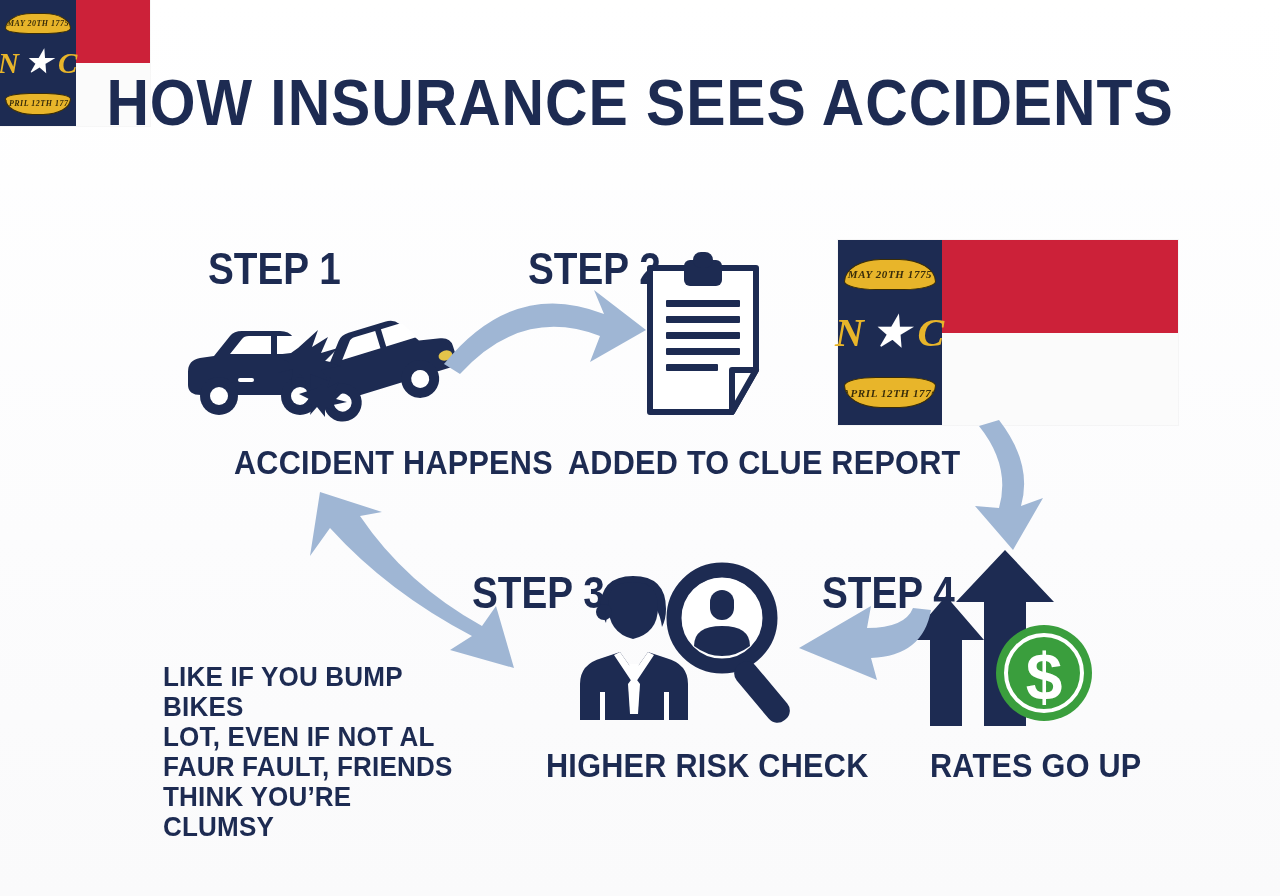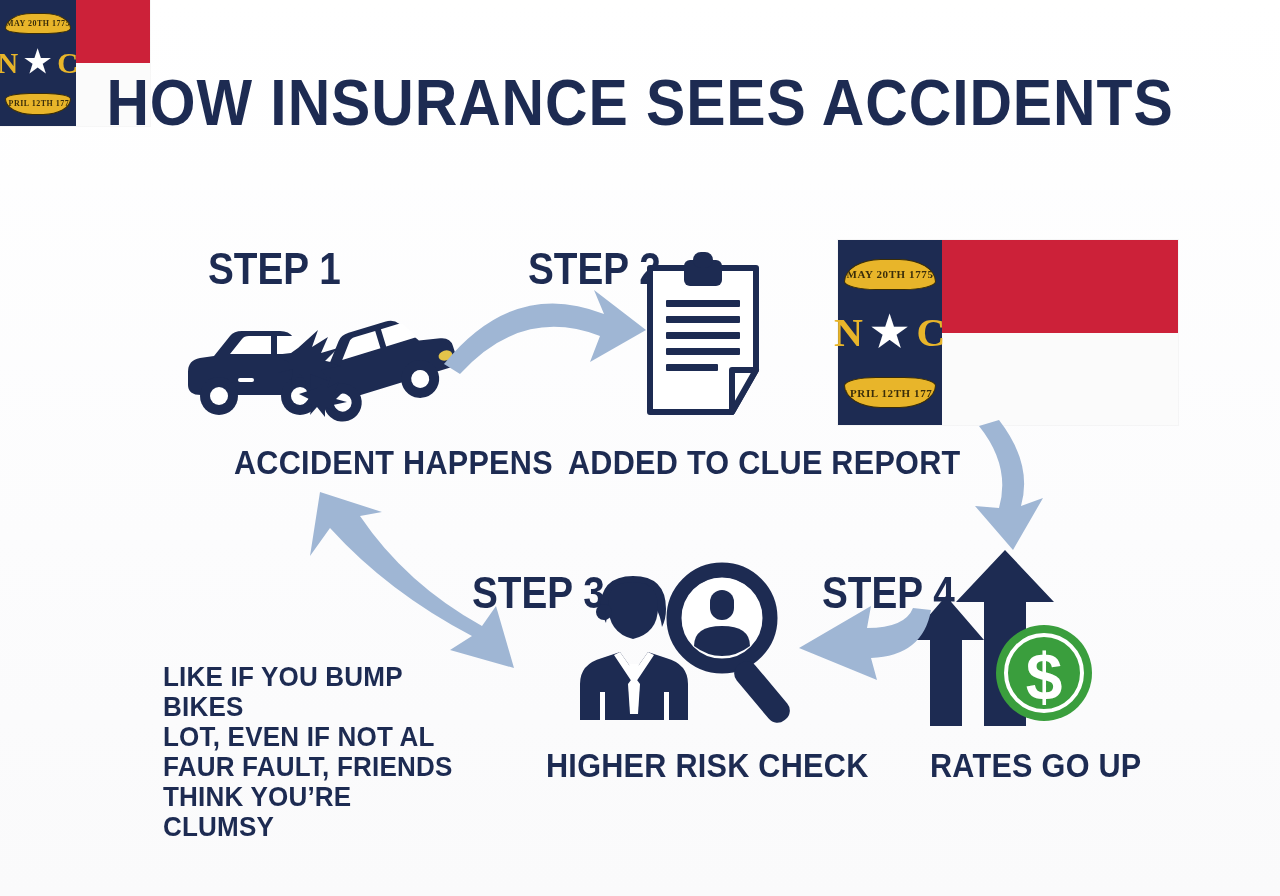--- a/index.html
+++ b/index.html
@@ -40,20 +40,21 @@
     display: flex;
     flex-direction: column;
   }
   .flag .band-red { flex: 1 1 50%; background: #cc2139; }
   .flag .band-white { flex: 1 1 50%; background: #fbfbfb; }
 
   .hoist-inner {
     position: relative;
     width: 100%;
     height: 100%;
+    font-style: italic;
   }
   .nc-letters {
     position: absolute;
     left: 0; right: 0;
     top: 50%;
     transform: translateY(-50%);
     display: flex;
     align-items: center;
     justify-content: center;
     gap: 0.18em;

